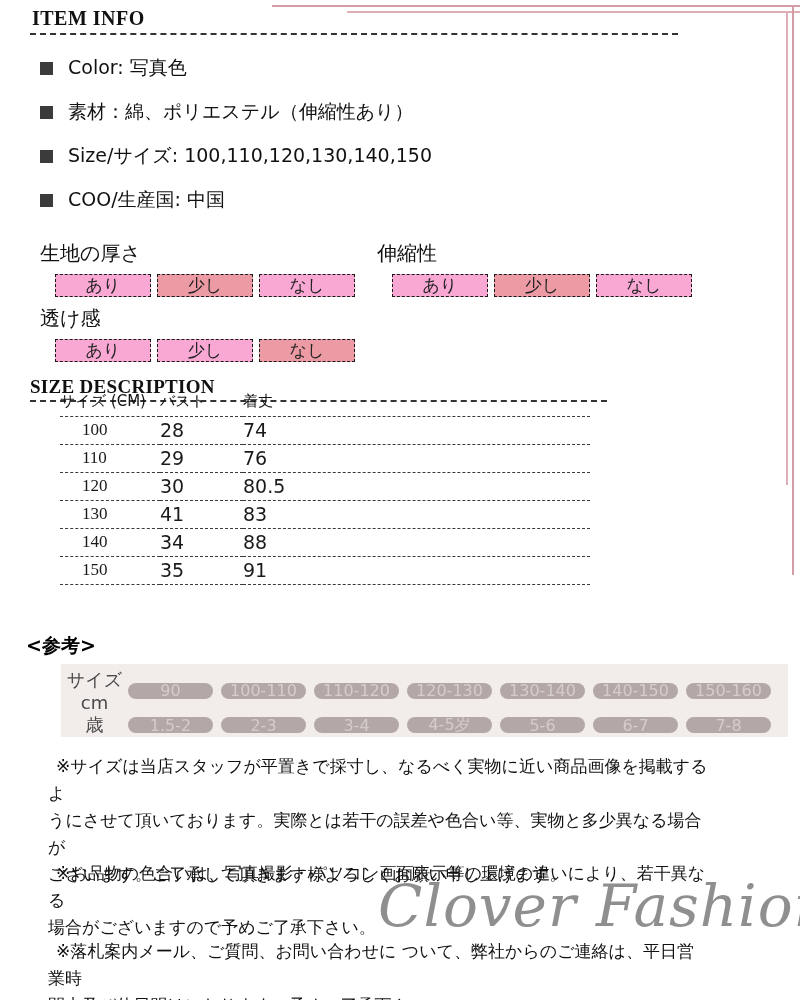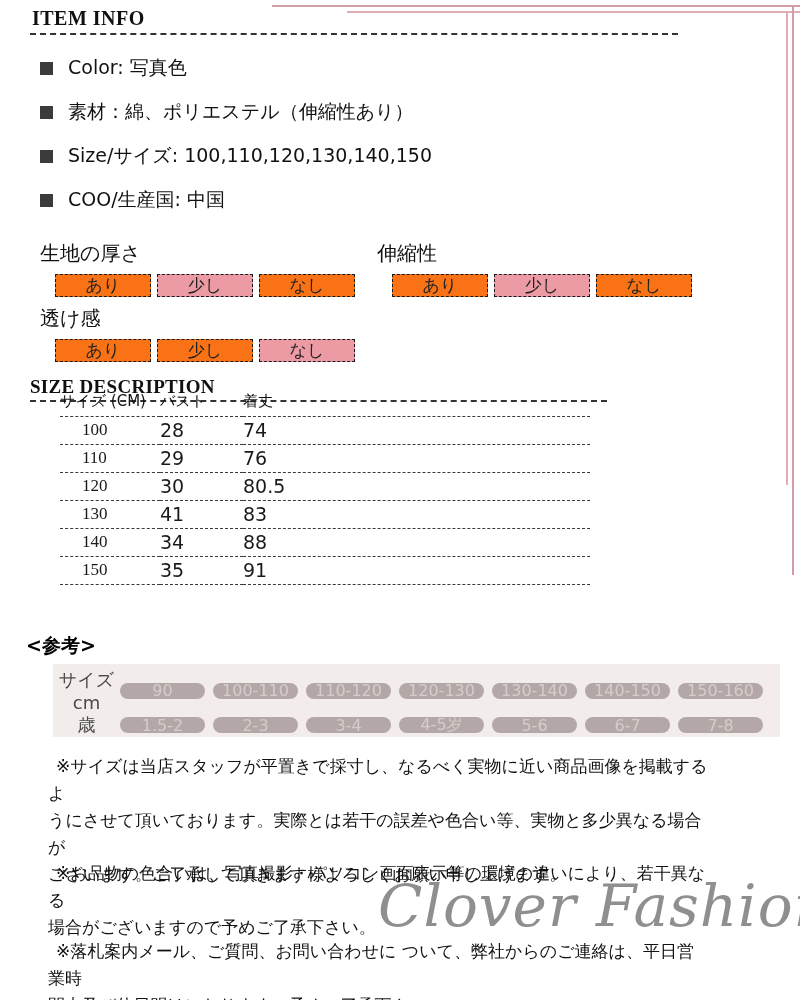--- a/index.html
+++ b/index.html
@@ -35,21 +35,21 @@
   .bullets{position:absolute;left:40px;top:46px;list-style:none;}
   .bullets li{display:flex;align-items:center;height:44px;}
   .sq{width:13px;height:13px;background:#3b3b3b;margin-right:15px;flex:0 0 auto;}
   .btxt{font-size:19px;color:#111;}
 
   
   .attr-group{position:absolute;}
   .attr-label{font-size:20px;color:#111;margin-bottom:7px;}
   .attr-options{display:flex;gap:6px;margin-left:15px;}
   .opt{width:96px;height:23px;border:1.5px dashed #181818;font-size:17px;color:#222;
-    display:flex;align-items:center;justify-content:center;background:#f97316;line-height:1;}
+    display:flex;align-items:center;justify-content:center;background:#f9a8d4;line-height:1;}
   .opt.selected{background:var(--pink-fill);}
   .g-thickness{left:40px;top:240px;}
   .g-stretch{left:377px;top:240px;}
   .g-sheer{left:40px;top:305px;}
 
   .size-title{position:absolute;left:30px;top:376px;font-family:"Liberation Serif","DejaVu Serif",serif;
     font-weight:bold;font-size:19px;letter-spacing:.3px;color:#111;}
   .rule-size{left:30px;top:400px;width:577px;}
 
   
@@ -58,21 +58,21 @@
     padding:0;height:28px;vertical-align:middle;}
   table.size th{font-size:15px;color:#111;}
   table.size .c1{width:100px;}
   table.size .c2{width:83px;}
   table.size td.c1{font-family:"Liberation Serif","DejaVu Serif",serif;font-weight:normal;font-size:17px;padding-left:22px;}
   table.size td{font-size:19px;}
 
   .ref-heading{position:absolute;left:26px;top:633px;font-size:19px;font-weight:600;color:#000;}
 
   
-  .ref-table{position:absolute;left:53px;top:664px;width:727px;height:73px;background:var(--ref-bg);
+  .ref-table{position:absolute;left:61px;top:664px;width:727px;height:73px;background:var(--ref-bg);
     padding:4px 17px 8px 0;display:flex;flex-direction:column;justify-content:space-between;}
   .ref-row{display:flex;align-items:center;}
   .ref-label{width:67px;flex:0 0 auto;text-align:center;font-size:18px;color:var(--ref-label);}
   .ref-cells{display:flex;gap:8px;flex:1;}
   .ref-cell{flex:1;height:16px;background:var(--ref-cell);color:var(--ref-cell-text);
     font-size:16px;display:flex;align-items:center;justify-content:center;border-radius:8px;}
 
   
   .note{position:absolute;left:48px;width:660px;font-size:17px;line-height:27px;color:#111;
     white-space:pre-line;text-indent:8px;}

